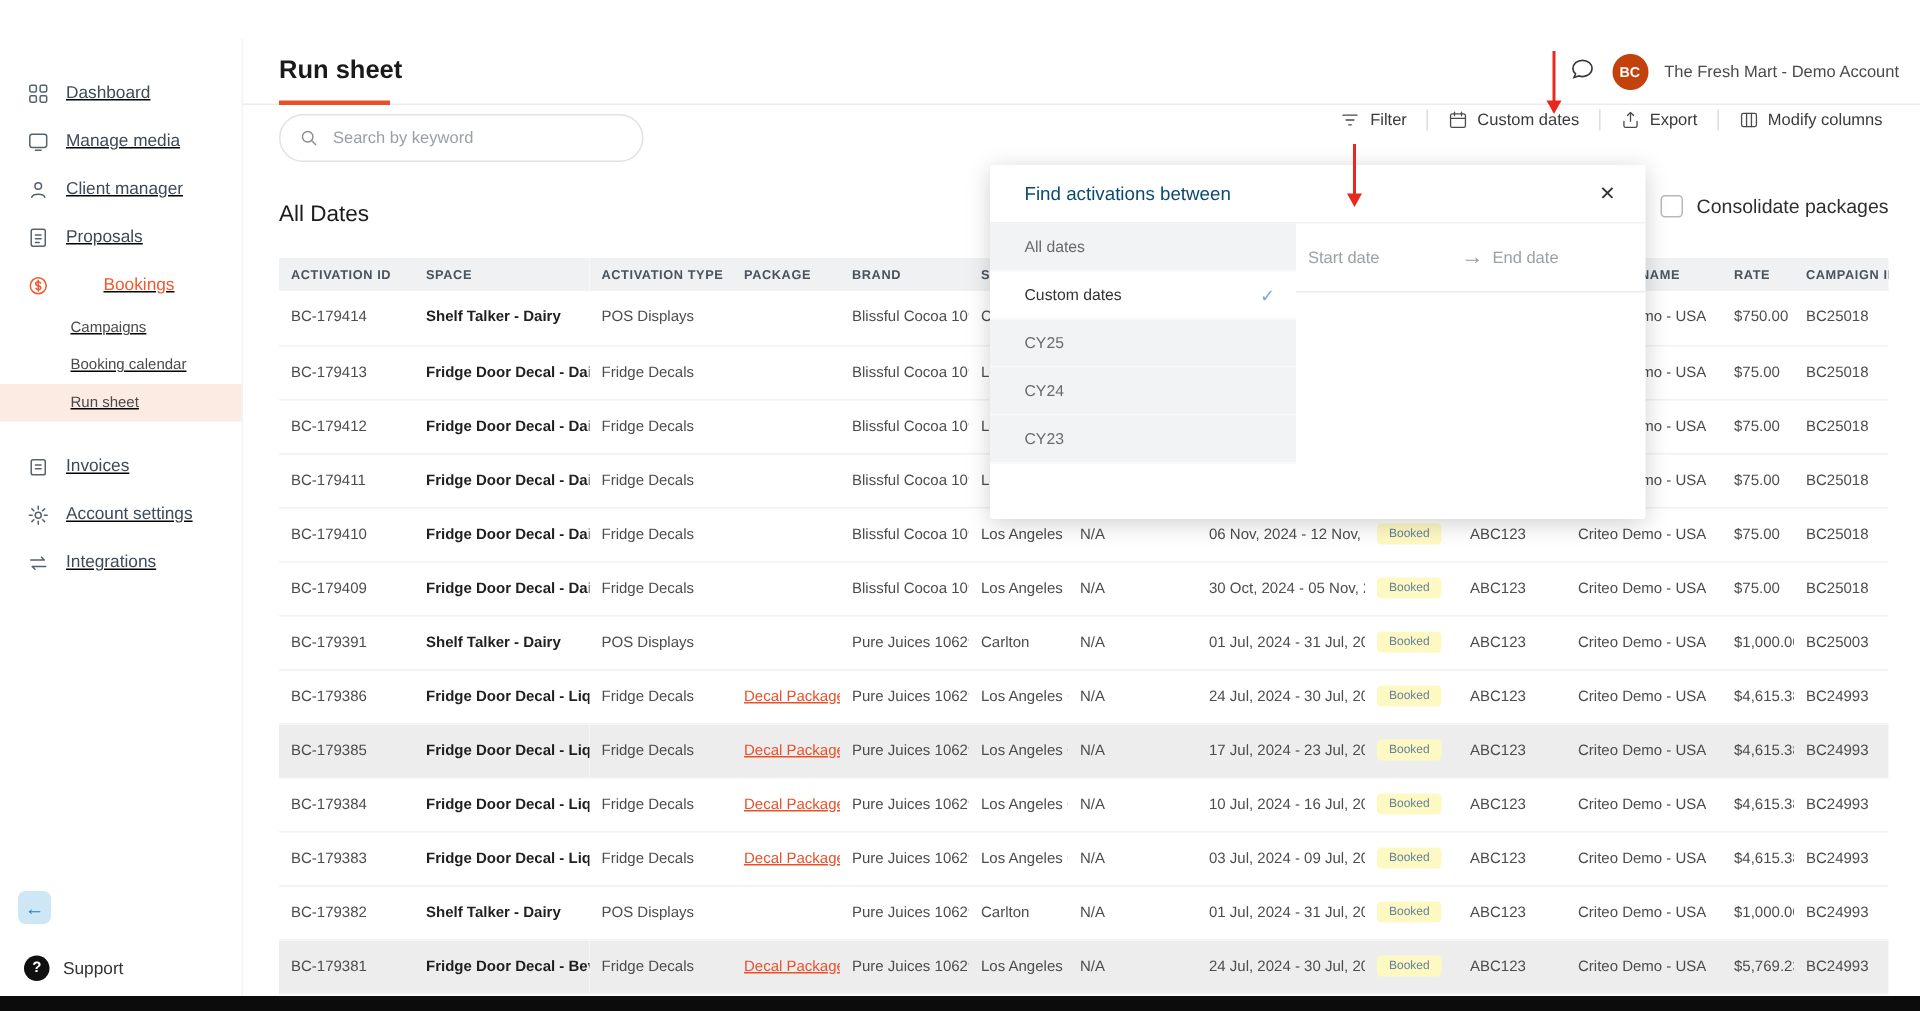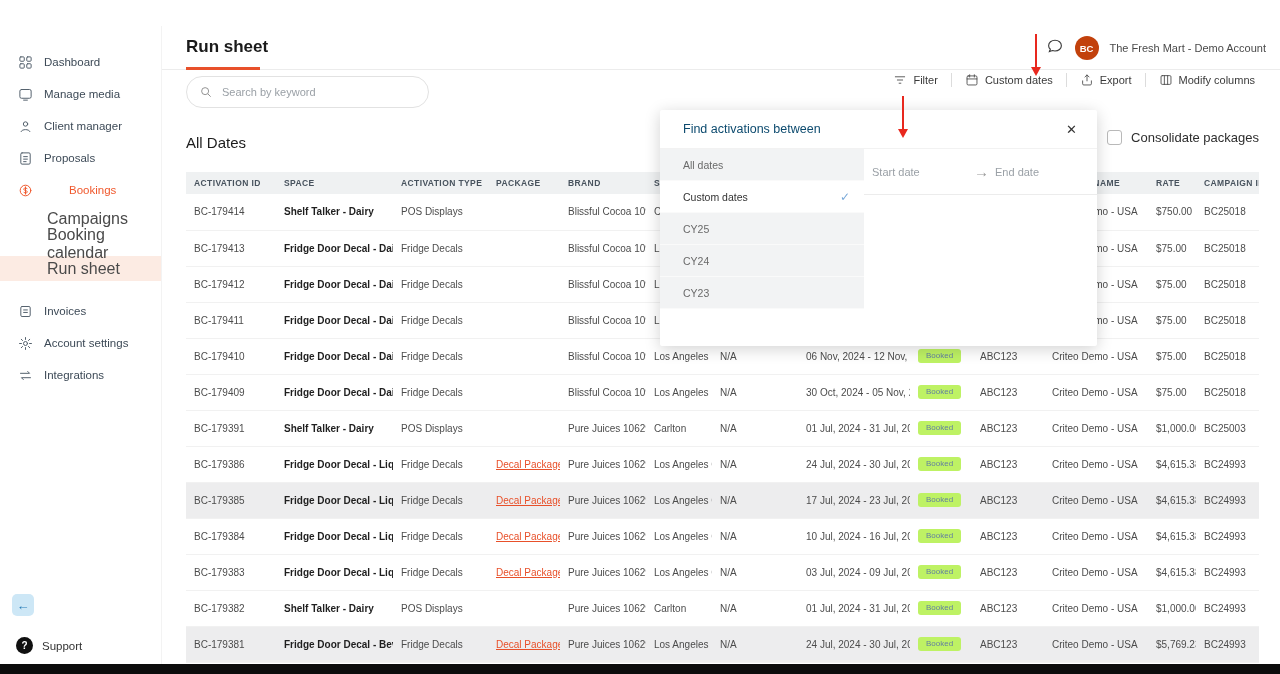--- a/index.html
+++ b/index.html
@@ -12,28 +12,28 @@
   
   .topbar { position:absolute; top:0; left:0; right:0; height:26px; background:#fff;
     display:flex; align-items:center; padding-left:12px; z-index:6; }
   .logo-criteo { color:#f0592e; font-weight:bold; font-size:12px; letter-spacing:1px; }
   .logo-slash { color:#f0592e; font-size:11px; margin:0 5px; }
   .logo-product { color:#141414; font-size:9px; letter-spacing:2.4px; font-weight:700; }
 
   
   .sidebar { position:absolute; top:26px; left:0; width:162px; bottom:10px; background:#fff;
     border-right:1px solid #f3f3f3; z-index:3; }
-  .nav { padding-top:20px; }
+  .nav { padding-top:20px;text-decoration:underline; }
   .nav-item { display:flex; align-items:center; gap:11px; height:32px; padding-left:18px;
     font-size:11.5px; color:#3d4a57; cursor:pointer; }
   .nav-item svg { width:15px; height:15px; stroke:#55626e; fill:none; stroke-width:1.6;
     stroke-linecap:round; stroke-linejoin:round; flex:0 0 auto; }
   .nav-item.active { color:#f0592e;gap:36px; }
   .nav-item.active svg { stroke:#f0592e; }
-  .sub-item { height:25px; padding-left:47px; font-size:16px; color:#4a4a4a;
+  .sub-item { height:25px; padding-left:47px; font-size:10px; color:#4a4a4a;
     display:flex; align-items:center; cursor:pointer; }
   .sub-item.selected { background:#fcebe3; }
   .nav-gap { height:14px; }
   .collapse-btn { position:absolute; left:12px; bottom:48px; width:22px; height:22px;
     background:#cde7f6; border-radius:5px; color:#2b7fb8; display:flex; align-items:center;
     justify-content:center; font-size:13px; cursor:pointer; }
   .support { position:absolute; left:16px; bottom:10px; display:flex; align-items:center;
     gap:9px; font-size:11.5px; color:#333; cursor:pointer; }
   .support-q { width:17px; height:17px; border-radius:50%; background:#101010; color:#fff;
     font-size:10px; font-weight:bold; display:flex; align-items:center; justify-content:center; }
@@ -75,21 +75,21 @@
   .table-wrap { position:absolute; top:146px; left:24px; width:1073px; }
   table { border-collapse:collapse; table-layout:fixed; width:1073px; }
   thead th { background:#eff1f2; height:22px; font-size:8.5px; letter-spacing:.4px;
     color:#48535e; text-align:left; padding:0 4px 0 8px; font-weight:700; white-space:nowrap;
     overflow:hidden; }
   tbody td { height:36px; border-bottom:1px solid #f1f1f1; font-size:10px; color:#4c4c4c;
     padding:0 4px 0 8px; white-space:nowrap; overflow:hidden; background:#fff; }
   td.c-space { font-weight:700; color:#1f1f1f; }
   .c-link { color:#e8502a; text-decoration:underline; cursor:pointer; }
   .badge { display:inline-block; font-size:8px; padding:2px 8px 3px; border-radius:3px;
-    background:#bef264; color:#64809f; }
+    background:#fef9c3; color:#64809f; }
   tr.highlight td { background:#ededee; }
 
   
   .dialog { position:absolute; left:660px; top:110px; width:437px; height:236px; background:#fff;
     box-shadow:0 3px 16px rgba(0,0,0,.18); z-index:20; border-radius:2px; }
   .dialog-head { height:38px; display:flex; align-items:center; justify-content:space-between;
     padding:0 20px 0 23px; }
   .dialog-title { font-size:12.5px; color:#0c4a6e; }
   .dialog-close { font-size:13px; color:#333; cursor:pointer; }
   .dialog-body { display:flex; border-top:1px solid #f2f2f2; height:198px; }

